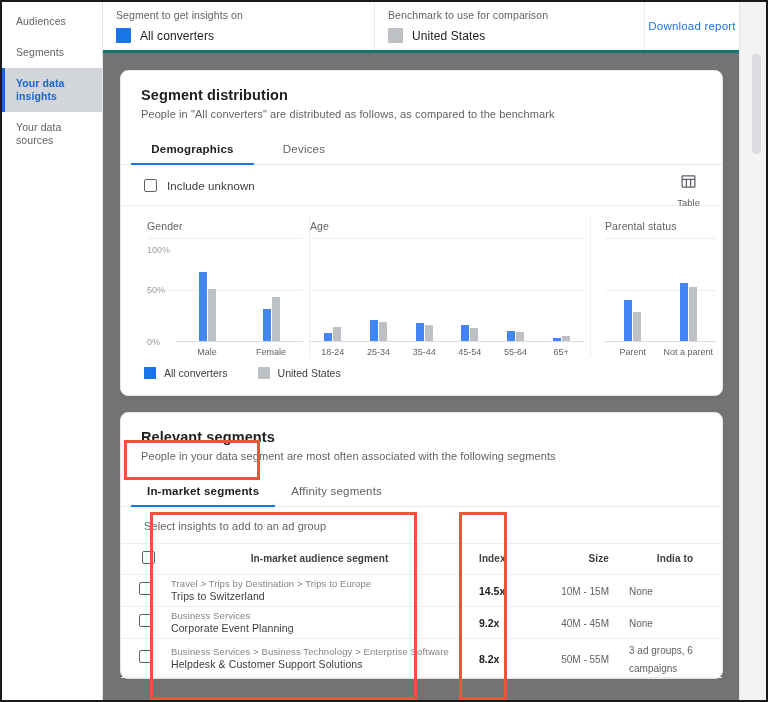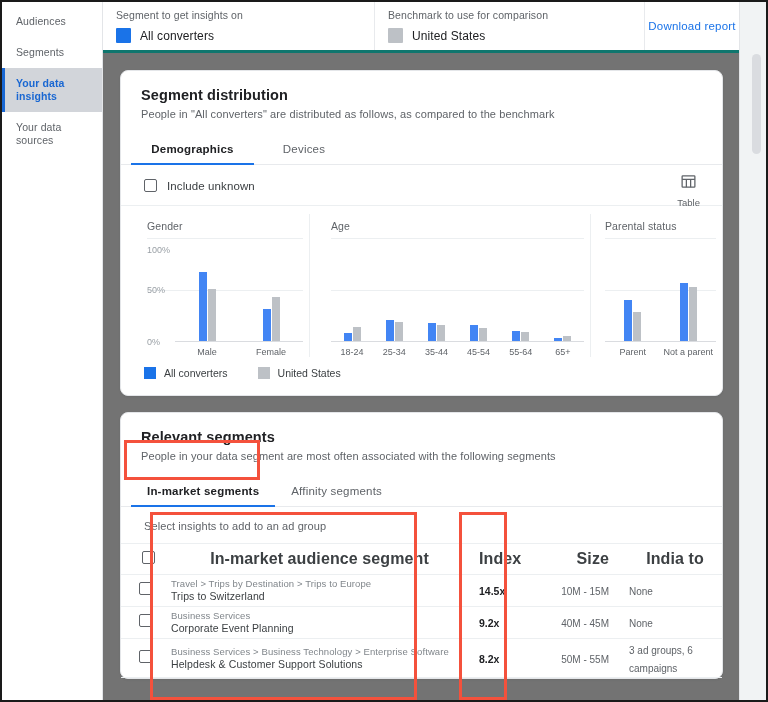--- a/index.html
+++ b/index.html
@@ -141,21 +141,21 @@
     position: absolute; right: 22px; top: 8px;
     display: flex; flex-direction: column; align-items: center; gap: 3px;
     cursor: pointer;
   }
   .table-btn .lbl { font-size: 9.5px; color: #5f6368; }
 
   
   .charts { display: flex; padding: 8px 0 0 0; }
   .chart-col { position: relative; padding: 6px 0 0 0; }
   .chart-col.gender { width: 188px; padding-left: 26px; }
-  .chart-col.age    { width: 281px; border-left: 1px solid #eceff1; padding-left: 21px; }
+  .chart-col.age    { width: 281px; border-left: 1px solid #eceff1; padding-left: 0; }
   .chart-col.parent { flex: 1; border-left: 1px solid #eceff1; padding-left: 14px; }
   .chart-name {
     font-size: 10.5px; color: #5f6368; letter-spacing: .1px; margin-bottom: 6px;
   }
   .plot { position: relative; height: 104px; margin-top: 4px; }
   .gridline {
     position: absolute; left: 0; right: 6px; height: 1px; background: #eceff1;
   }
   .ytick {
     position: absolute; left: 0; font-size: 9px; color: #9aa0a6;
@@ -198,21 +198,21 @@
   table.seg th, table.seg td {
     border-bottom: 1px solid #eceff1;
     vertical-align: middle;
   }
   th.c-chk, td.c-chk { width: 38px; padding-left: 18px; }
   th.c-name, td.c-name { width: 310px; padding-left: 12px; }
   th.c-idx,  td.c-idx  { width: 56px; text-align: left; padding-left: 10px; }
   th.c-size, td.c-size { width: 94px; text-align: right; padding-right: 10px; }
   th.c-add,  td.c-add  { padding-left: 10px; }
   table.seg th {
-    height: 30px; font-size: 16px; color: #3c4043; font-weight: bold;
+    height: 30px; font-size: 10px; color: #3c4043; font-weight: bold;
     letter-spacing: .1px;
   }
   table.seg td { height: 32px; }
   .path { font-size: 9.5px; color: #80868b; letter-spacing: .1px; }
   .name { font-size: 10.5px; color: #3c4043; margin-top: 1px; letter-spacing: .1px; }
   .idx  { font-size: 10.5px; color: #202124; font-weight: bold; }
   .size { font-size: 10px; color: #5f6368; }
   .addto{ font-size: 10px; color: #5f6368; text-align: right; }
 
   

